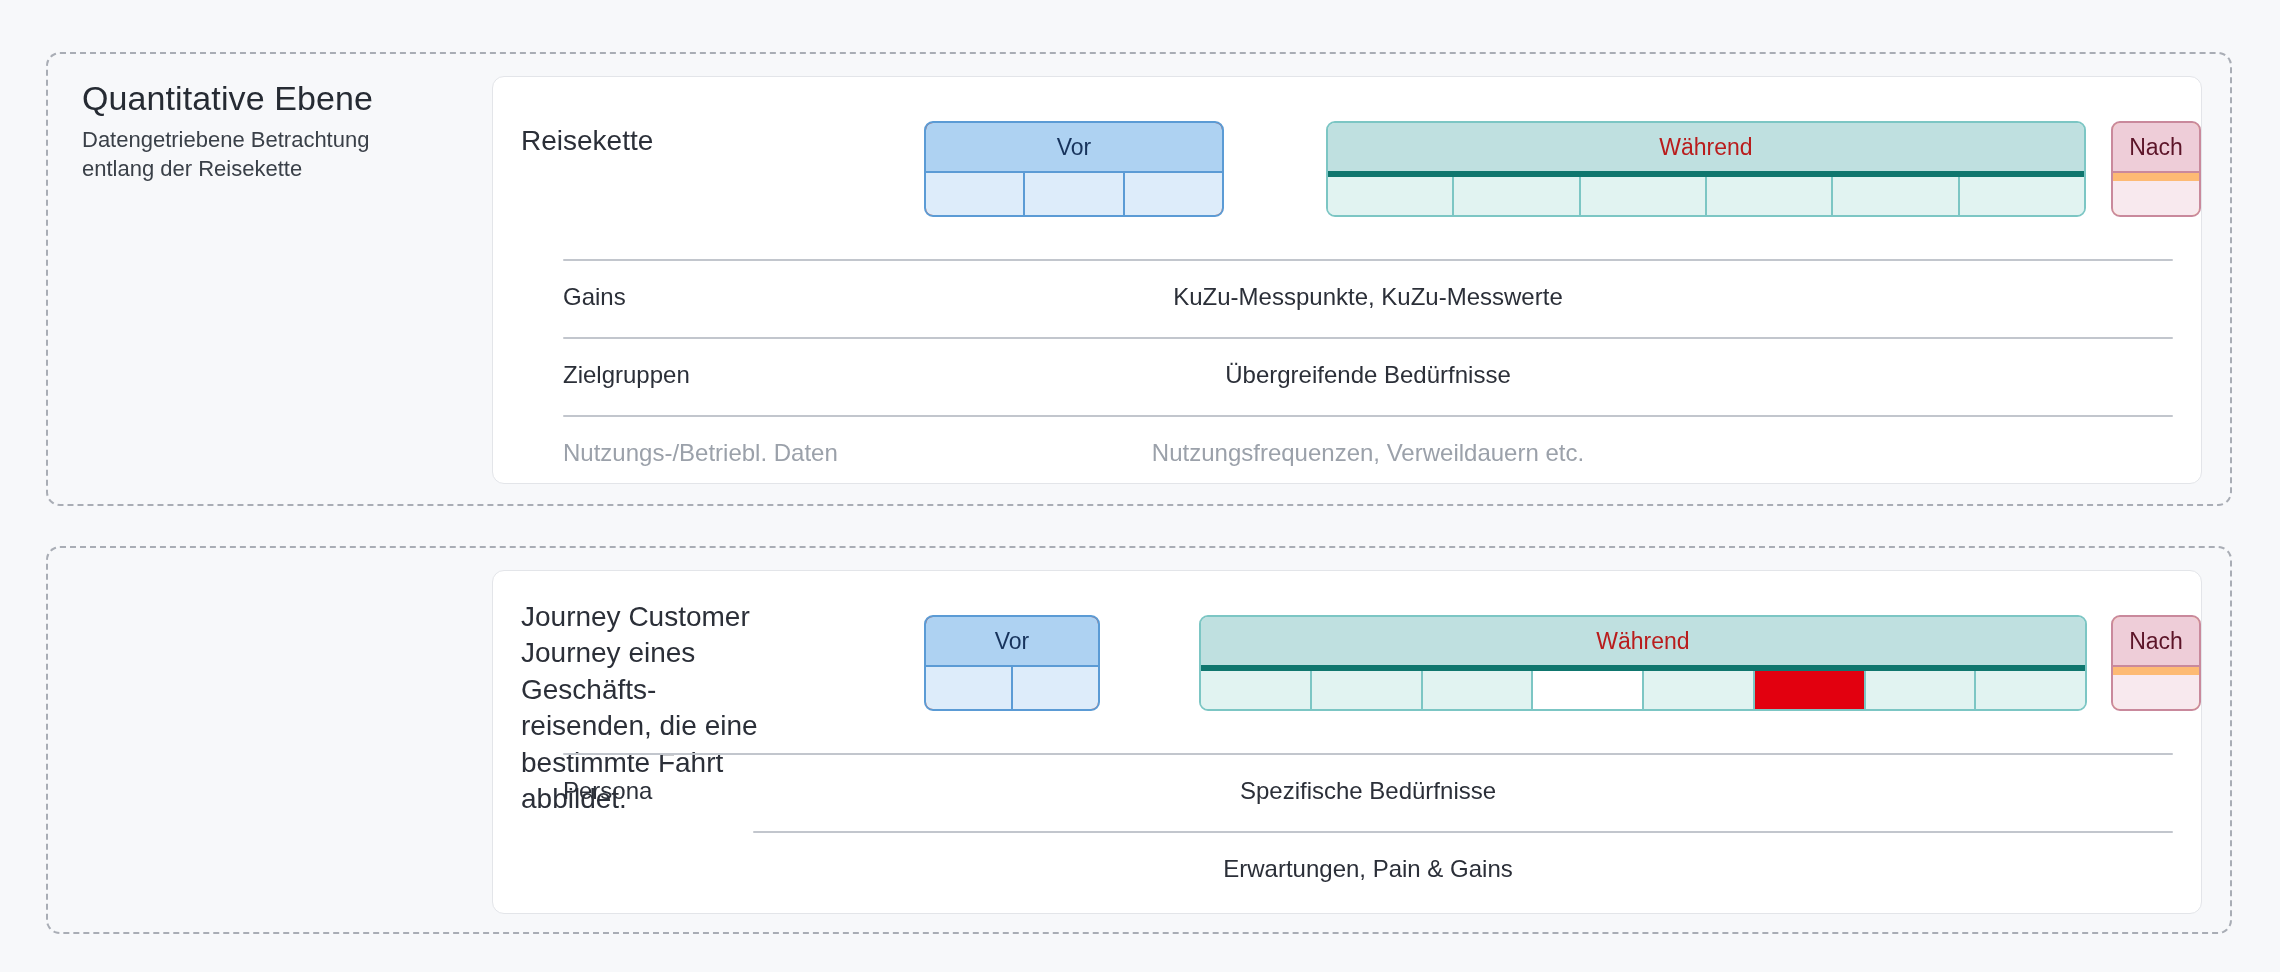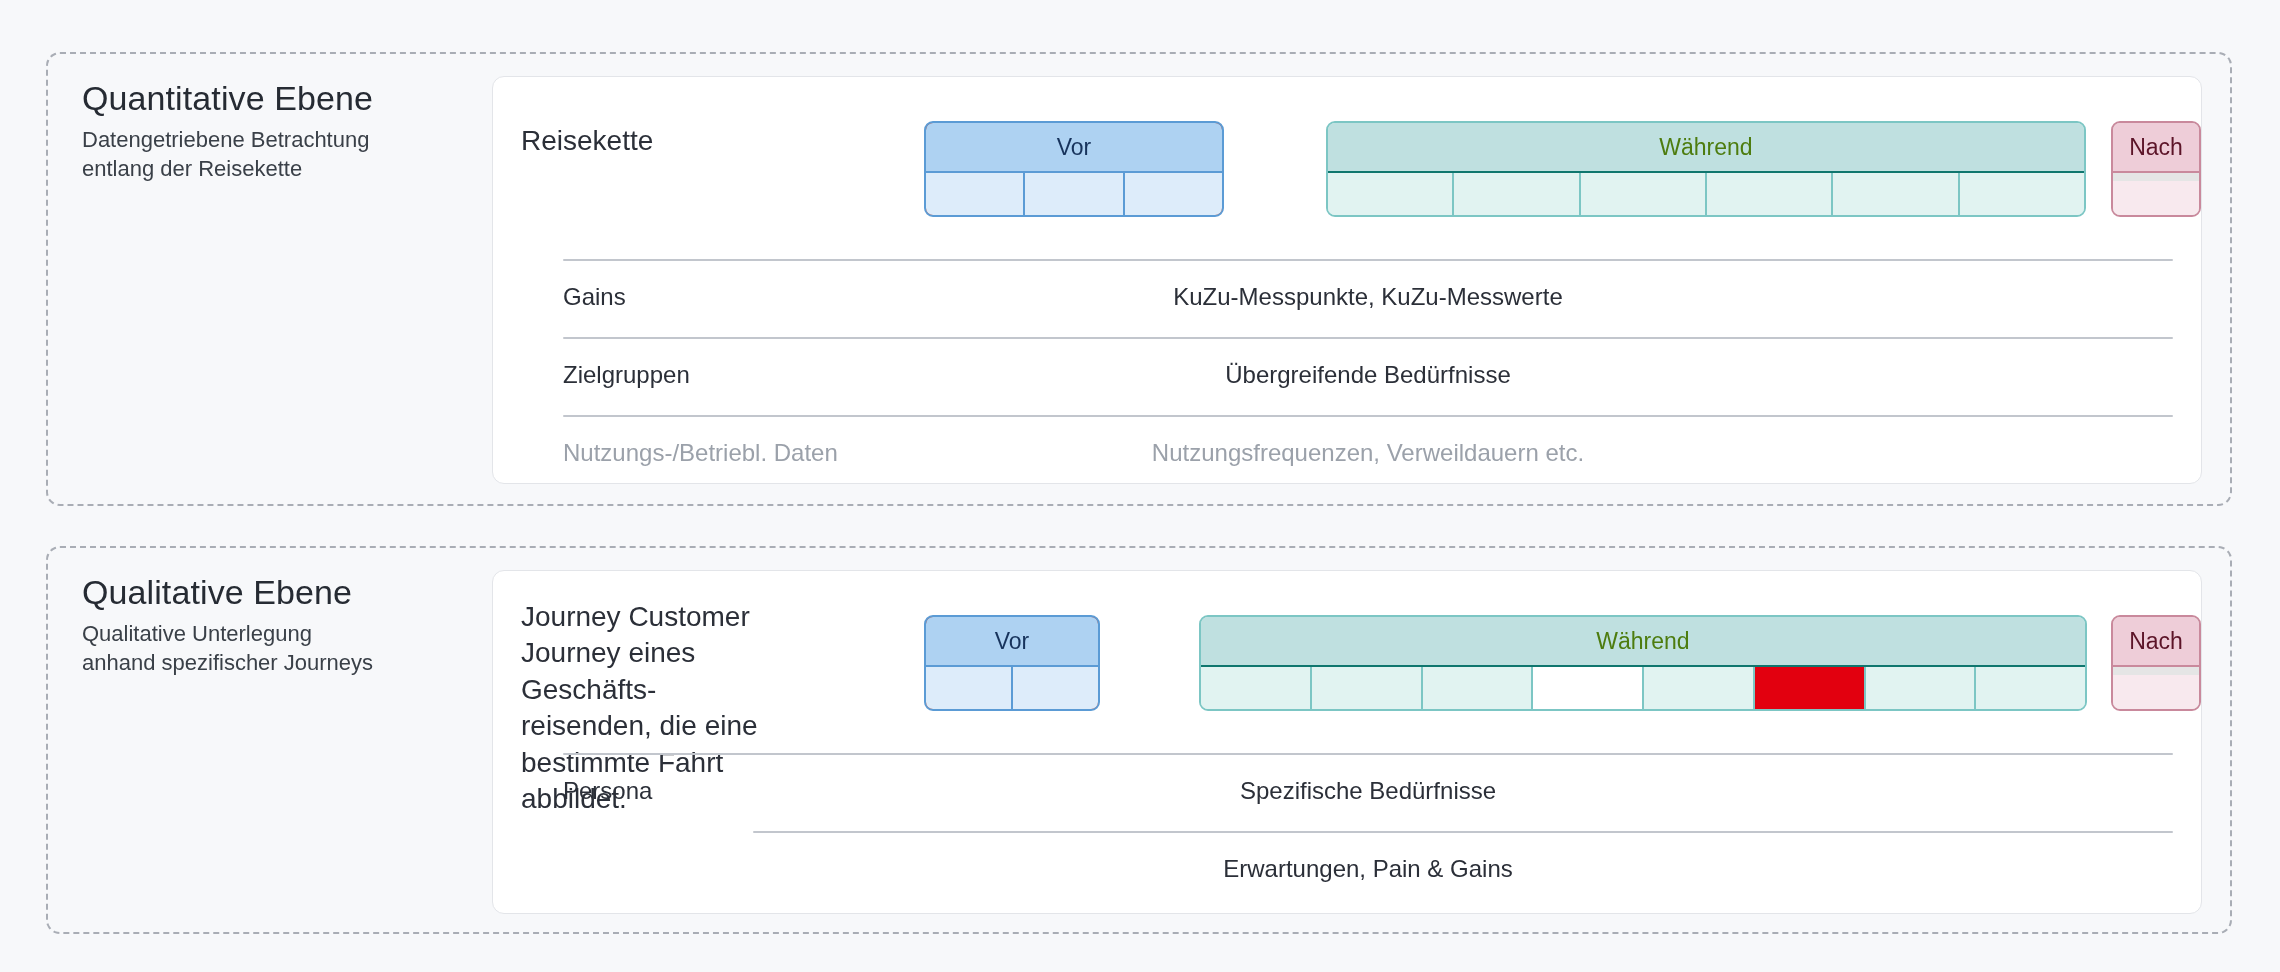--- a/index.html
+++ b/index.html
@@ -69,28 +69,28 @@
   .seg-cell{flex:1 1 0;box-sizing:border-box;}
 
   
   .seg.blue{border:2.5px solid #5b9bd5;background:#7f1d1d;}
   .seg.blue .seg-head{background:#aed2f2;color:#17335c;border-bottom:2px solid #5b9bd5;}
   .seg.blue .seg-cell{background:#ddecfa;border-right:2px solid #5b9bd5;}
   .seg.blue .seg-cell:last-child{border-right:none;}
 
   
   .seg.teal{border:2.5px solid #7cc6c4;background:#e2f3f2;}
-  .seg.teal .seg-head{background:#bfe0e0;color:#4d7c0f;border-bottom:2px solid #0f766e;}
+  .seg.teal .seg-head{background:#bfe0e0;color:#b91c1c;border-bottom:6px solid #0f766e;}
   .seg.teal .seg-cell{background:#e1f3f1;border-right:2px solid #7cc6c4;}
   .seg.teal .seg-cell:last-child{border-right:none;}
   .seg.teal .seg-cell.white{background:#ffffff;}
   .seg.teal .seg-cell.red{background:#e2000f;}
 
   
-  .seg.pink{border:2.5px solid #c9899c;background:#e5e5e5;gap:8px;}
+  .seg.pink{border:2.5px solid #c9899c;background:#fdba74;gap:8px;}
   .seg.pink .seg-head{background:#eecdd8;color:#5c1428;border-bottom:2px solid #c9899c;}
   .seg.pink .seg-cell{background:#f8e9ee;}
 
   
   .info-row{position:absolute;}
   .info-rule{
     position:absolute;height:2px;background:#c2c6cd;border-radius:1px;
   }
   .info-key{
     position:absolute;font-size:24px;color:#2b2f38;white-space:nowrap;
@@ -166,27 +166,20 @@
         <div class="info-rule" style="left:70px;top:338px;width:1610px;"></div>
         <div class="info-key" style="left:70px;top:262px;margin-top:100px;">Nutzungs-/Betriebl. Daten</div>
         <div class="info-val" style="left:70px;top:262px;margin-top:100px;width:1610px;">Nutzungsfrequenzen, Verweildauern etc.</div>
       </div>
 
     </div>
   </div>
 
   <div class="panel" id="panel-qual">
 
-    <div class="titlecol">
-      <div class="panel-title">Qualitative Ebene</div>
-      <div class="panel-sub">
-        <span>Qualitative Unterlegung</span><br>
-        <span>anhand spezifischer Journeys</span>
-      </div>
-    </div>
 
     <div class="card" id="card-qual">
 
       <div class="chain-row" style="height:140px;">
         <div class="chain-label" id="chain-label-qual">
           <span>Journey Customer</span><br>
           <span>Journey eines Geschäfts-</span><br>
           <span>reisenden, die eine</span><br>
           <span>bestimmte Fahrt abbildet.</span>
         </div>

